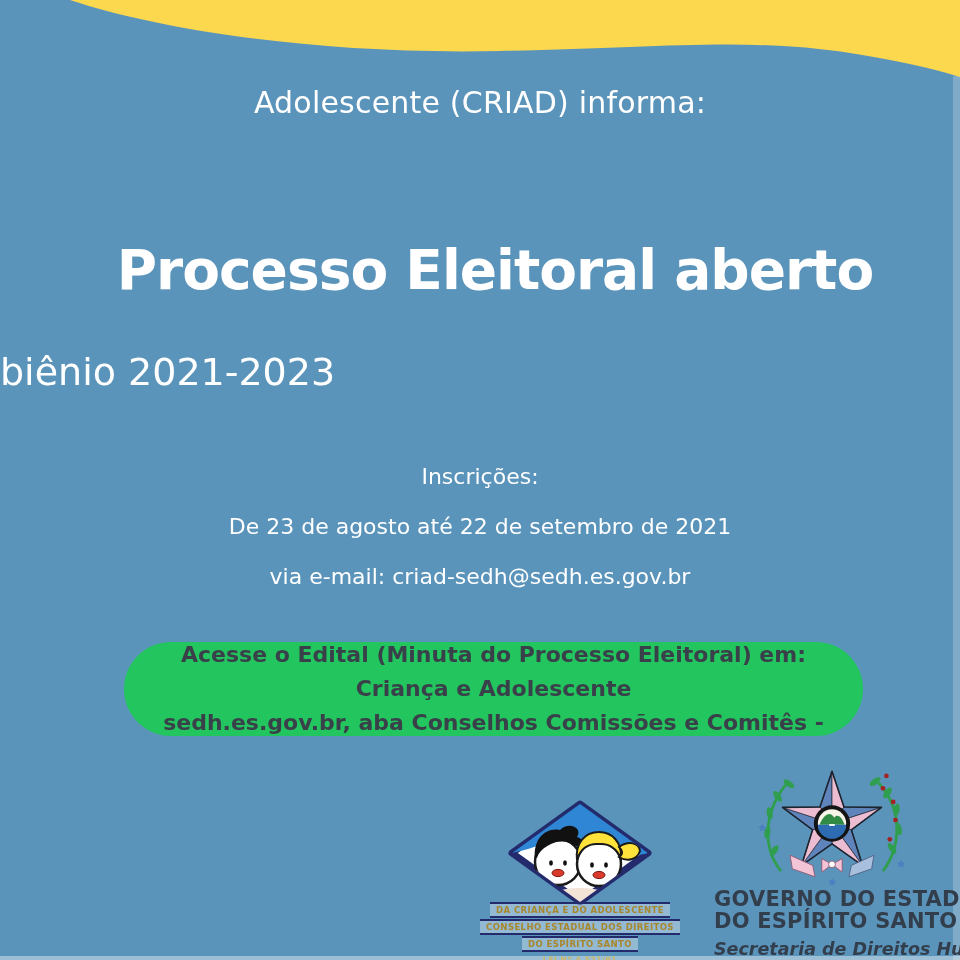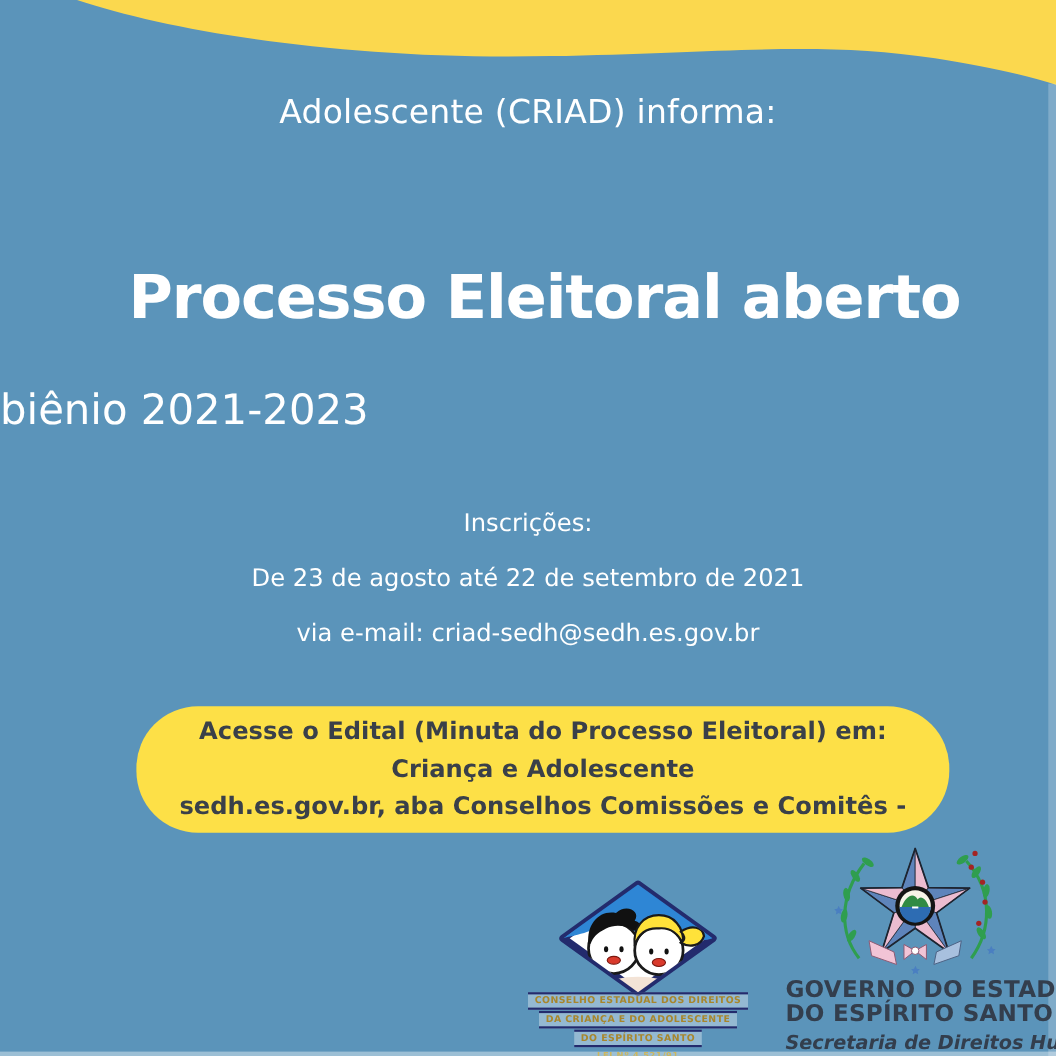--- a/index.html
+++ b/index.html
@@ -22,22 +22,22 @@
   }
   .subtitle{
     position:absolute;top:350px;left:0;right:14px;text-align:left;
     color:#ffffff;font-size:38px;font-weight:500;
   }
   .inscriptions{
     position:absolute;top:452px;left:0;right:0;text-align:center;
     color:#ffffff;font-size:22px;font-weight:500;line-height:50px;
   }
   .pill{
-    position:absolute;left:124px;top:642px;width:739px;height:115px;
-    background:#fde047;border-radius:56px;
+    position:absolute;left:124px;top:642px;width:739px;height:94px;
+    background:#22c55e;border-radius:56px;
     display:flex;flex-direction:column;justify-content:center;
     text-align:center;color:#3a4049;font-size:22px;font-weight:bold;line-height:34px;
   }
 
   .criad-block{position:absolute;left:468px;top:796px;width:224px;text-align:center;}
   .criad-block svg{display:block;margin:0 auto;}
   .banner-rows{margin-top:-8px;}
   .banner-row{
     display:inline-block;padding:1px 6px;margin:0 auto 1px auto;
     border-top:2px solid #232b6d;border-bottom:2px solid #232b6d;
@@ -111,22 +111,22 @@
 
         <circle cx="99" cy="68" r="22" fill="#ffffff" stroke="#1a1a1a" stroke-width="2.5"></circle>
         <path d="M77,64 C75,47 85,36 99,36 C112,36 122,46 121,62 C116,52 109,47 99,48 C88,47 80,53 77,64 Z" fill="#ffe23a" stroke="#1a1a1a" stroke-width="2"></path>
         <path d="M119,51 C129,44 139,47 140,55 C137,64 127,66 119,61 C124,58 122,54 119,51 Z" fill="#ffe23a" stroke="#1a1a1a" stroke-width="2"></path>
         <ellipse cx="92" cy="69" rx="1.9" ry="2.7" fill="#111111"></ellipse>
         <ellipse cx="106" cy="69" rx="1.9" ry="2.7" fill="#111111"></ellipse>
         <ellipse cx="99" cy="79" rx="6" ry="3.6" fill="#d93a2c" stroke="#7a180f" stroke-width="1"></ellipse>
       </g>
     </svg>
     <div class="banner-rows">
+      <div class="banner-row-wrap"><span class="banner-row">DA CRIANÇA E DO ADOLESCENTE</span></div>
       <div class="banner-row-wrap"><span class="banner-row">CONSELHO ESTADUAL DOS DIREITOS</span></div>
-      <div class="banner-row-wrap"><span class="banner-row">DA CRIANÇA E DO ADOLESCENTE</span></div>
       <div class="banner-row-wrap"><span class="banner-row">DO ESPÍRITO SANTO</span></div>
       <div class="banner-law">LEI Nº 4.521/91</div>
     </div>
   </div>
 
   <div class="gov-block">
     <svg width="170" height="127" viewBox="0 0 150 112" aria-hidden="true">
 
       <g>
         <path d="M30,98 C14,78 14,48 34,22" stroke="#2f9e4f" stroke-width="2.5" fill="none"></path>

